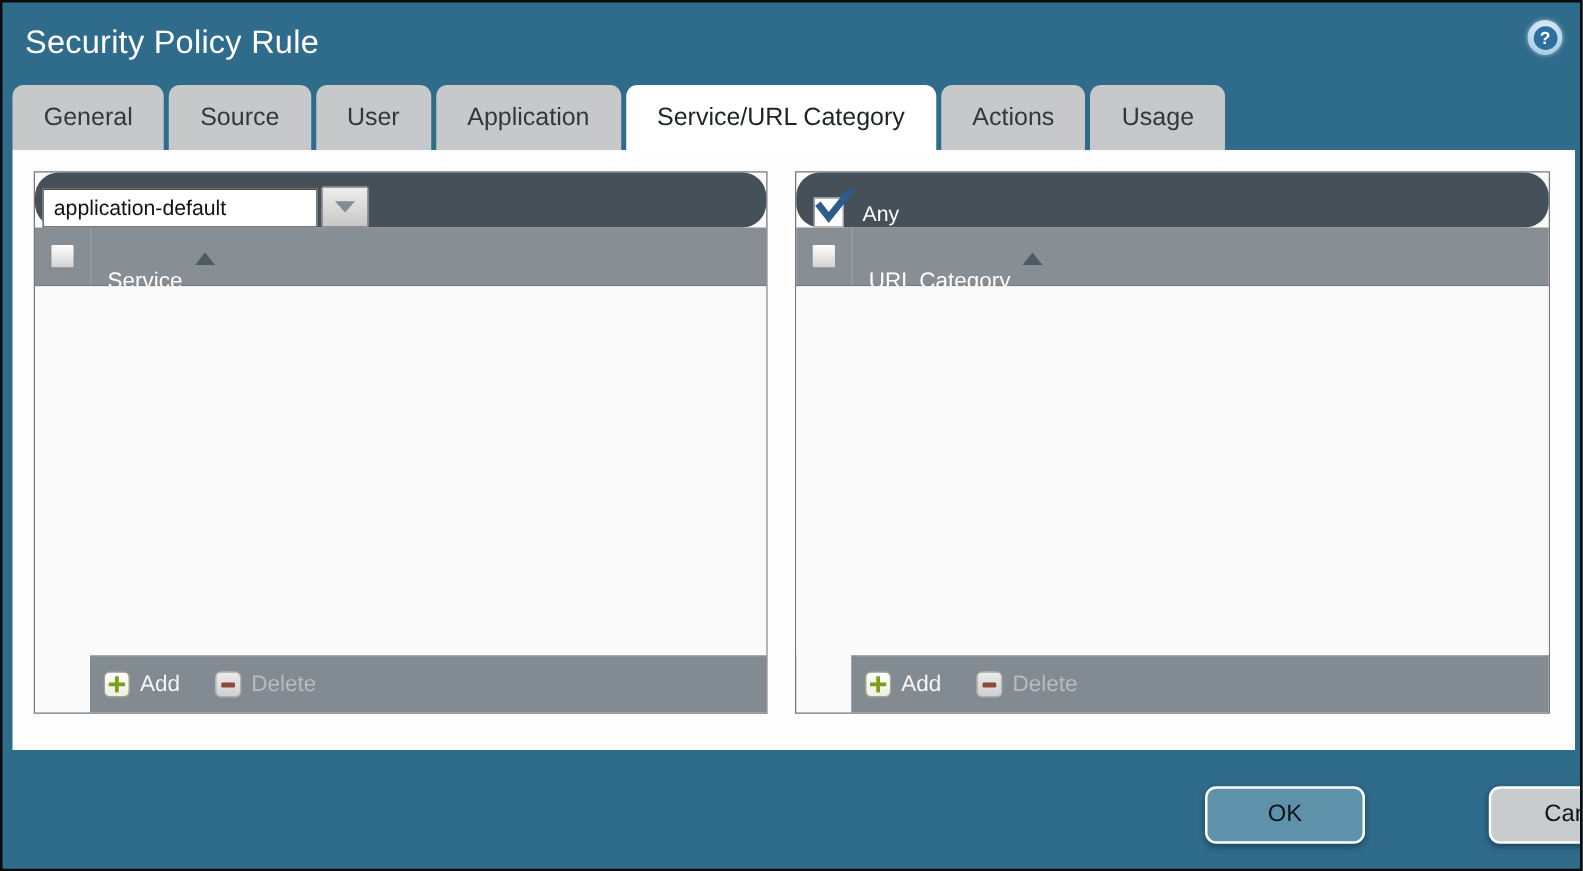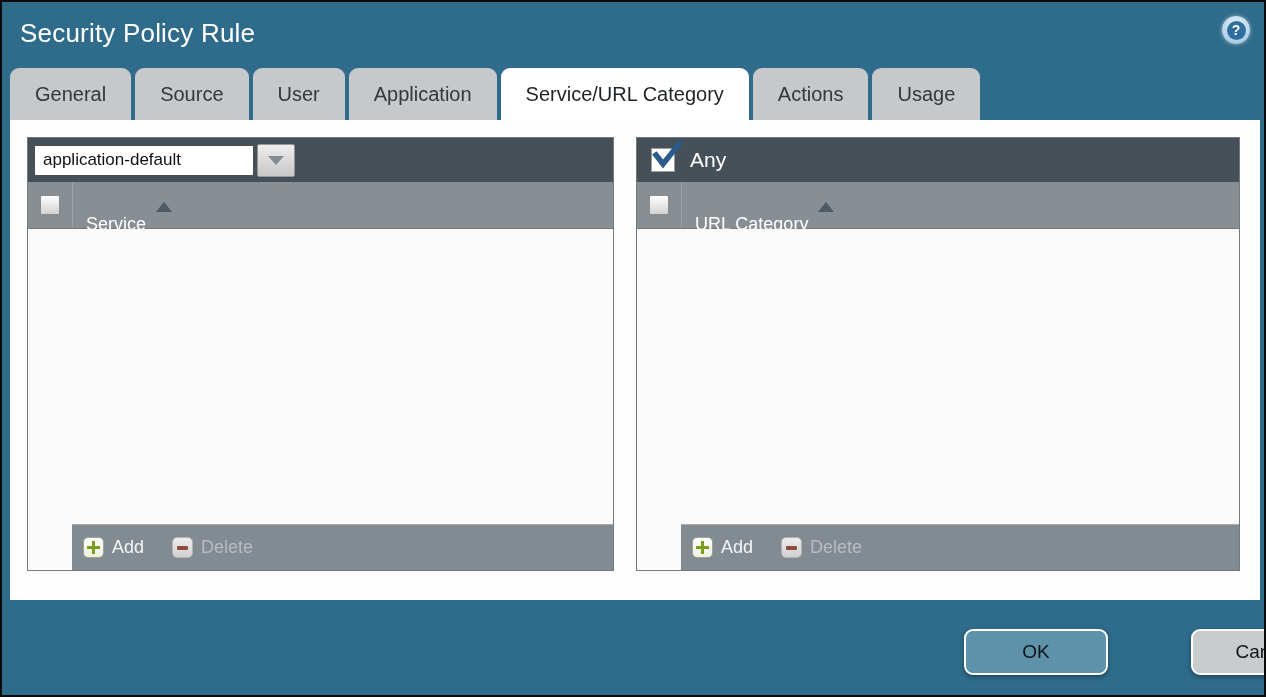--- a/index.html
+++ b/index.html
@@ -20,32 +20,32 @@
   .tab.active{background:#ffffff;color:#1f2326;}
 
   
   .content{position:absolute;left:8px;top:118px;width:1250px;height:480px;background:#fdfdfd;}
 
   .panel{position:absolute;top:17px;height:434px;border:1px solid #73797e;display:flex;flex-direction:column;
          box-sizing:border-box;background:#fafafa;}
   .panel-left{left:17px;width:587px;}
   .panel-right{left:626px;width:604px;}
 
-  .panel-topbar{height:44px;background:#455059;display:flex;align-items:center;padding-left:6px;flex:none;}
+  .panel-topbar{height:44px;background:#455059;display:flex;align-items:flex-end;padding-left:6px;flex:none;border-radius:19px;}
 
   .dd-input{width:202px;height:29px;border:1px solid #4c4c4c;font-size:17px;padding:0 8px;color:#111;
             font-family:inherit;background:#fff;}
   .dd-btn{width:36px;height:31px;margin-left:3px;background:linear-gradient(#eeeeee,#c7c7c7);
           border:1px solid #979797;border-radius:2px;display:flex;align-items:center;justify-content:center;cursor:pointer;}
   .dd-caret{width:0;height:0;border-left:8px solid transparent;border-right:8px solid transparent;border-top:9px solid #848b92;}
 
   .cb{background:linear-gradient(#ffffff,#d2d2d2);border:1px solid #8b8b8b;border-radius:2px;}
   .cb-any{width:22px;height:22px;background:#ffffff;border:1px solid #9b9b9b;position:relative;margin-left:8px;flex:none;}
   .cb-any svg{position:absolute;left:-1px;top:-8px;overflow:visible;}
-  .any-label{color:#ffffff;font-size:21px;margin-left:15px;}
+  .any-label{color:#ffffff;font-size:17px;margin-left:15px;}
 
   .col-header{height:46px;background:#878e94;display:flex;align-items:center;flex:none;border-bottom:1px solid #72797f;}
   .cb-cell{width:44px;height:100%;display:flex;align-items:center;justify-content:center;border-right:1px solid #99a0a6;flex:none;}
   .cb-header{width:18px;height:18px;}
   .col-label{color:#ffffff;font-size:18px;margin-left:13px;margin-top:39px;}
   .sort-asc{width:0;height:0;border-left:8px solid transparent;border-right:8px solid transparent;
             border-bottom:10px solid #4e5a64;margin-left:10px;margin-top:3px;}
 
   .panel-body{flex:1;background:#fafafa;}
 
@@ -58,21 +58,21 @@
   .icon-add .bar-v{position:absolute;left:8px;top:3px;width:3px;height:13px;background:#7aa01b;}
   .icon-del{background:linear-gradient(#ececec,#d0d0d0);border:1px solid #b3b3b3;}
   .icon-del .bar-h{position:absolute;left:4px;top:8px;width:11px;height:4px;background:#8e4a3e;border-radius:1px;}
   .add-label{color:#f4f6f7;font-size:18px;}
   .del-label{color:#b6bcc1;font-size:18px;}
 
   
   .action-btn{position:absolute;top:627px;height:46px;border:2px solid #ffffff;border-radius:9px;
               font-size:19px;color:#101417;display:flex;align-items:center;justify-content:center;
               box-sizing:border-box;box-shadow:0 2px 5px rgba(0,0,0,.35);cursor:pointer;}
-  .ok-btn{left:962px;width:144px;background:#5d92aa;}
+  .ok-btn{left:962px;width:128px;background:#5d92aa;}
   .cancel-btn{left:1169px;width:148px;background:#c9cccd;margin-left:20px;}
 </style>
 </head>
 <body>
 
 <div class="window">
 
   <div class="title">Security Policy Rule</div>
 
   <div class="help">

